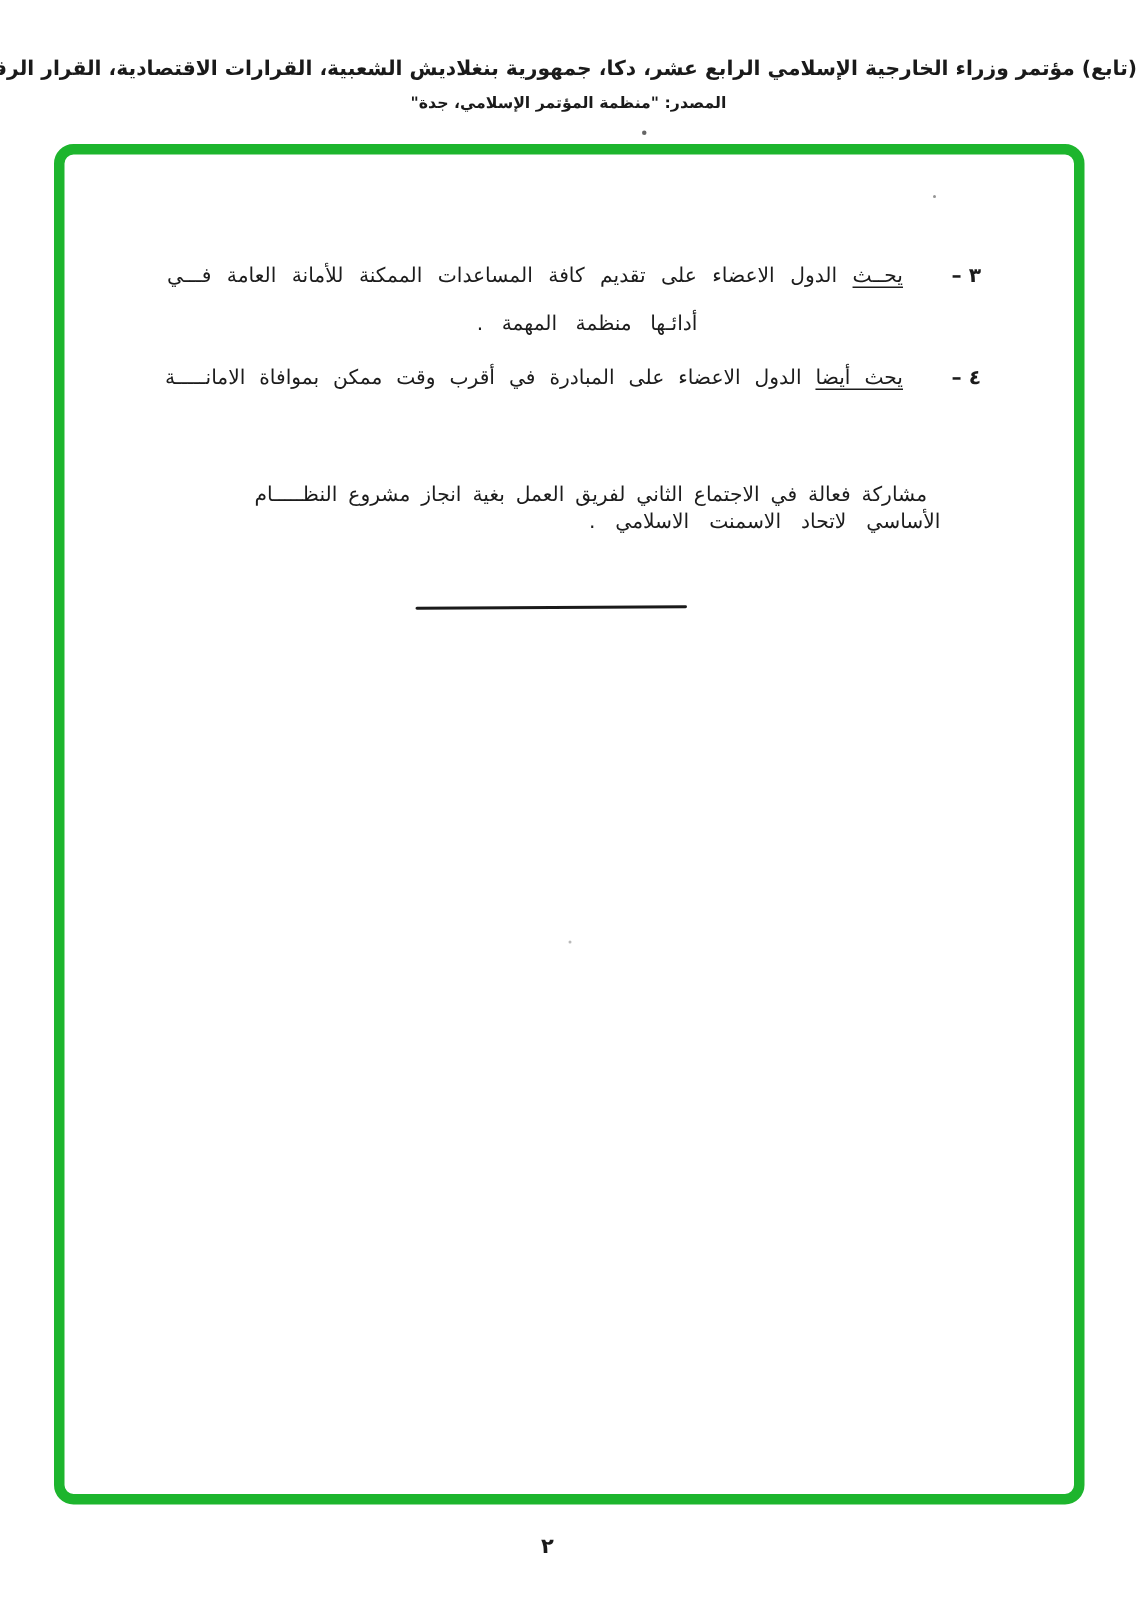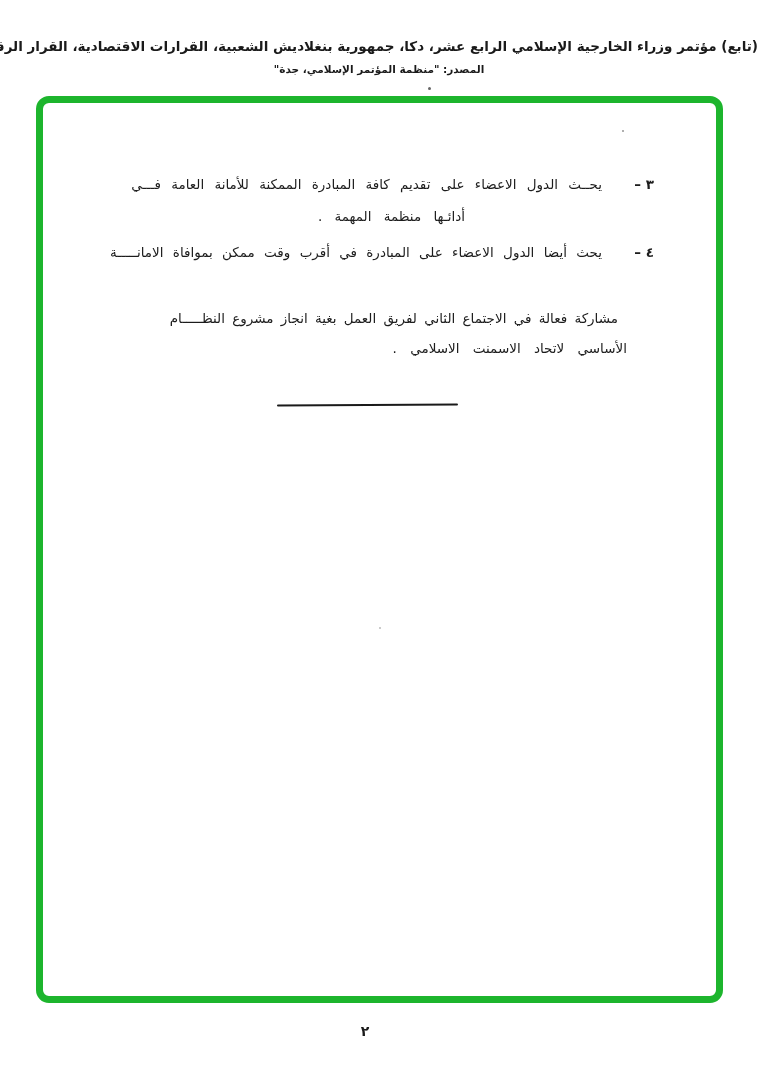--- a/index.html
+++ b/index.html
@@ -32,21 +32,21 @@
   .line{
     position:absolute;
     direction:rtl;white-space:nowrap;line-height:1;
     font-size:13.5px;color:#1c1c1c;
   }
   .marker{
     position:absolute;
     direction:rtl;white-space:nowrap;line-height:1;
     font-size:13.5px;color:#1c1c1c;font-weight:bold;
   }
-  .u{text-underline-offset:3px;}
+  .u{text-decoration:underline;text-underline-offset:3px;}
   .sep{
     position:absolute;left:277px;top:404px;width:181px;height:2px;
     background:#1a1a1a;transform:rotate(-0.3deg);border-radius:1px;
   }
   .pagenum{
     position:absolute;top:1023px;left:0;width:730px;
     text-align:center;font-size:14px;font-weight:bold;direction:rtl;
   }
   .speck{position:absolute;background:#666;border-radius:50%;}
 </style>
@@ -59,28 +59,28 @@
   <div class="hdr2">المصدر: "منظمة المؤتمر الإسلامي، جدة"</div>
 
   <div class="speck" style="left:428px;top:87px;width:3px;height:3px;"></div>
   <div class="speck" style="left:622px;top:130px;width:2px;height:2px;opacity:.7;"></div>
   <div class="speck" style="left:379px;top:627px;width:2px;height:2px;opacity:.45;"></div>
 
   <div class="frame" style="border-color: rgb(29, 181, 45);"></div>
 
   <div class="marker" style="top:178px;right:104px;">٣ –</div>
   <div class="line" style="top:178px;right:156px;word-spacing:6px;">
-    <span class="u">يحــث</span><span> الدول الاعضاء على تقديم كافة المبادرة الممكنة للأمانة العامة فـــي</span>
+    <span class="u">يحــث</span><span> الدول الاعضاء على تقديم كافة المساعدات الممكنة للأمانة العامة فـــي</span>
   </div>
   <div class="line" style="top:210px;right:293px;word-spacing:8px;">أدائـها منظمة المهمة .</div>
 
   <div class="marker" style="top:246px;right:104px;">٤ –</div>
   <div class="line" style="top:246px;right:156px;word-spacing:5px;">
     <span class="u">يحث أيضا</span><span> الدول الاعضاء على المبادرة في أقرب وقت ممكن بموافاة الامانـــــة</span>
   </div>
-  <div class="line" style="top:312px;right:140px;word-spacing:3px;margin-left:16px;">مشاركة فعالة في الاجتماع الثاني لفريق العمل بغية انجاز مشروع النظـــــام</div>
+  <div class="line" style="top:324px;right:140px;word-spacing:3px;margin-left:16px;">مشاركة فعالة في الاجتماع الثاني لفريق العمل بغية انجاز مشروع النظـــــام</div>
   <div class="line" style="top:342px;right:131px;word-spacing:9px;margin-left:27px;">الأساسي لاتحاد الاسمنت الاسلامي .</div>
 
   <div class="sep"></div>
 
   <div class="pagenum">٢</div>
 
 </div>
 
 </body></html>

